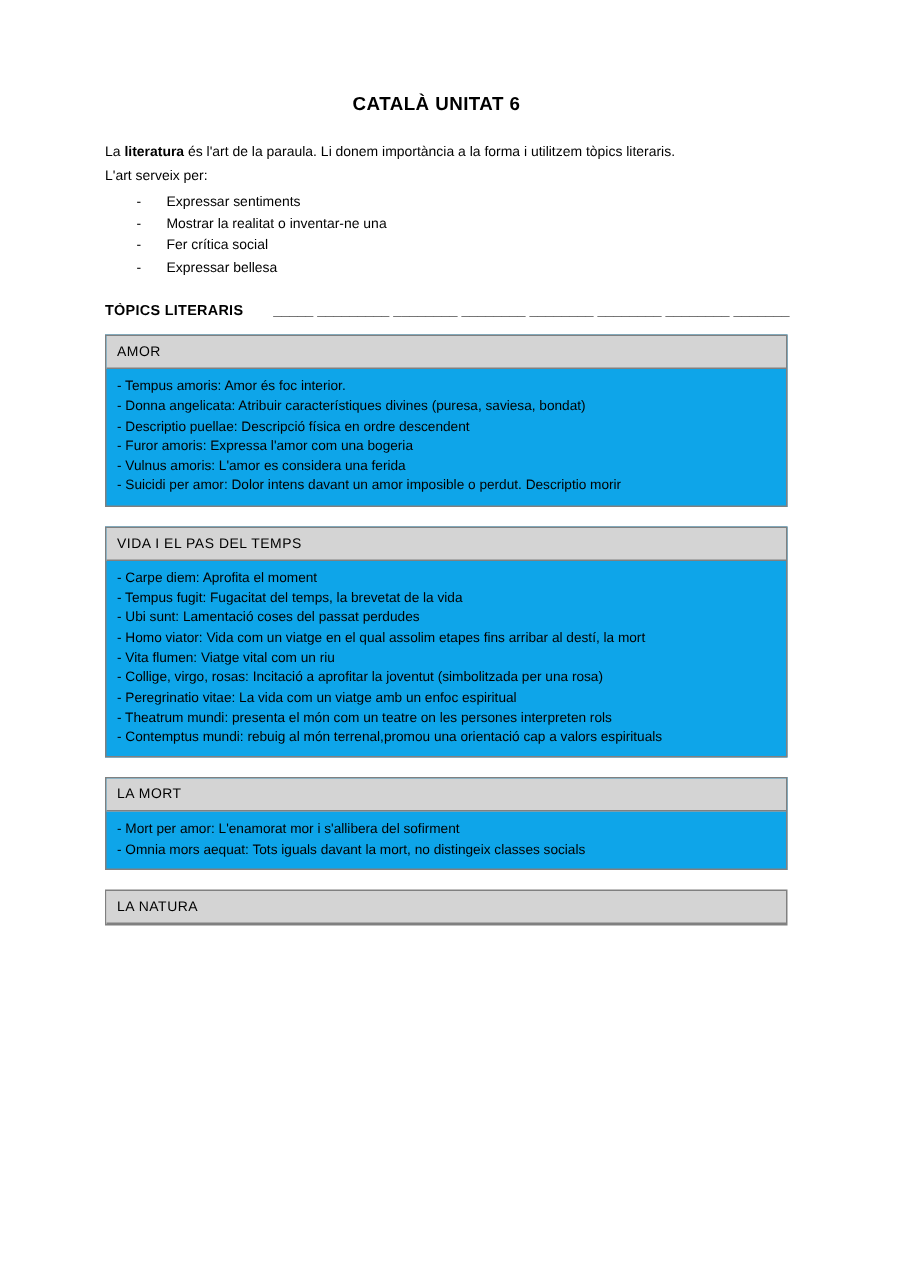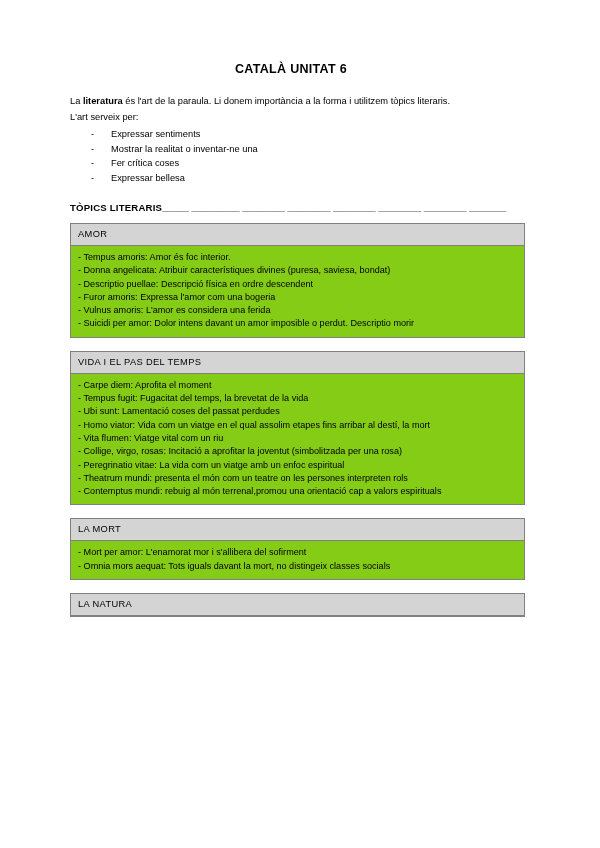--- a/index.html
+++ b/index.html
@@ -58,29 +58,30 @@
     margin: 17px 0 10px 0;
     font-size: 9.6px;
     font-weight: bold;
     letter-spacing: 0.2px;
     white-space: nowrap;
     overflow: hidden;
   }
   .section-head .rule-fill {
     font-weight: bold;
     letter-spacing: 0px;
+    padding-left: 20px;
   }
 
   .topic-table {
     width: 455px;
     border: 1.4px solid #808080;
     border-collapse: separate;
     box-sizing: border-box;
     margin-bottom: 13px;
-    background: #84cc16;
+    background: #0ea5e9;
   }
   .topic-table .t-head {
     background: #d4d4d4;
     border-bottom: 1.4px solid #808080;
     padding: 5px 7px 6px 7px;
     font-size: 9.3px;
     letter-spacing: 0.35px;
   }
   .topic-table .t-body {
     padding: 5px 7px 6px 7px;
@@ -107,21 +108,21 @@
     <li>
       <span class="dash">-</span>
       <span>Expressar sentiments</span>
     </li>
     <li>
       <span class="dash">-</span>
       <span>Mostrar la realitat o inventar-ne una</span>
     </li>
     <li>
       <span class="dash">-</span>
-      <span>Fer crítica coses</span>
+      <span>Fer crítica social</span>
     </li>
     <li>
       <span class="dash">-</span>
       <span>Expressar bellesa</span>
     </li>
   </ul>
 
   <div class="section-head">
     <span>TÒPICS LITERARIS</span><span class="rule-fill">_____ _________ ________ ________ ________ ________ ________ _______</span>
   </div>

